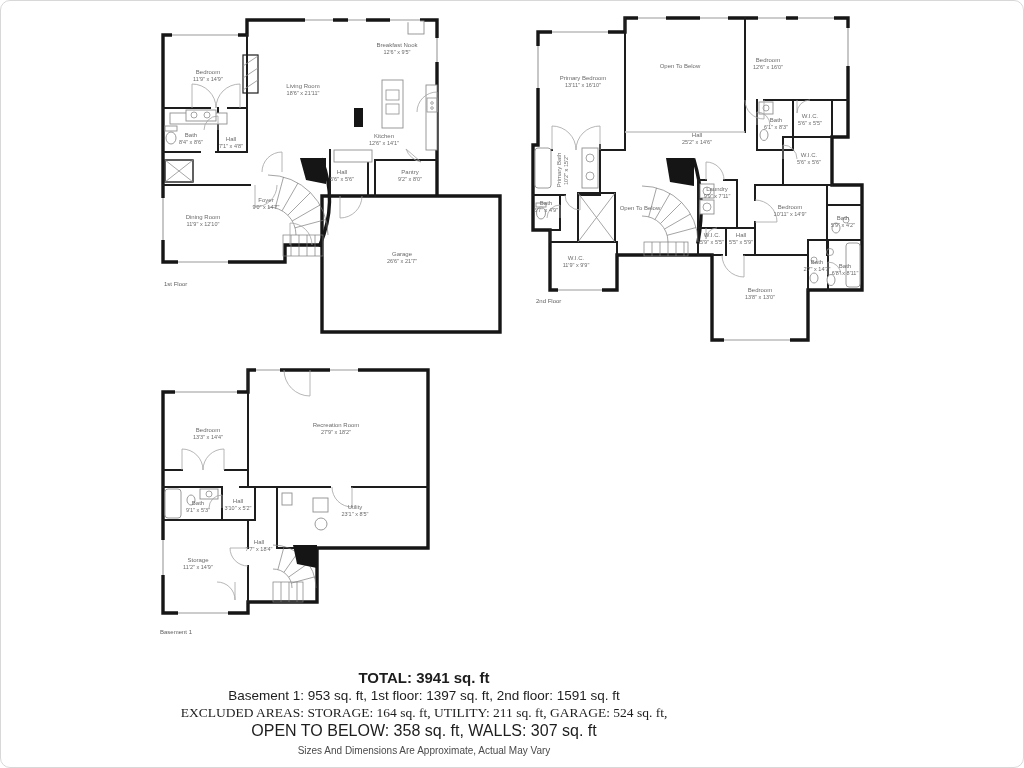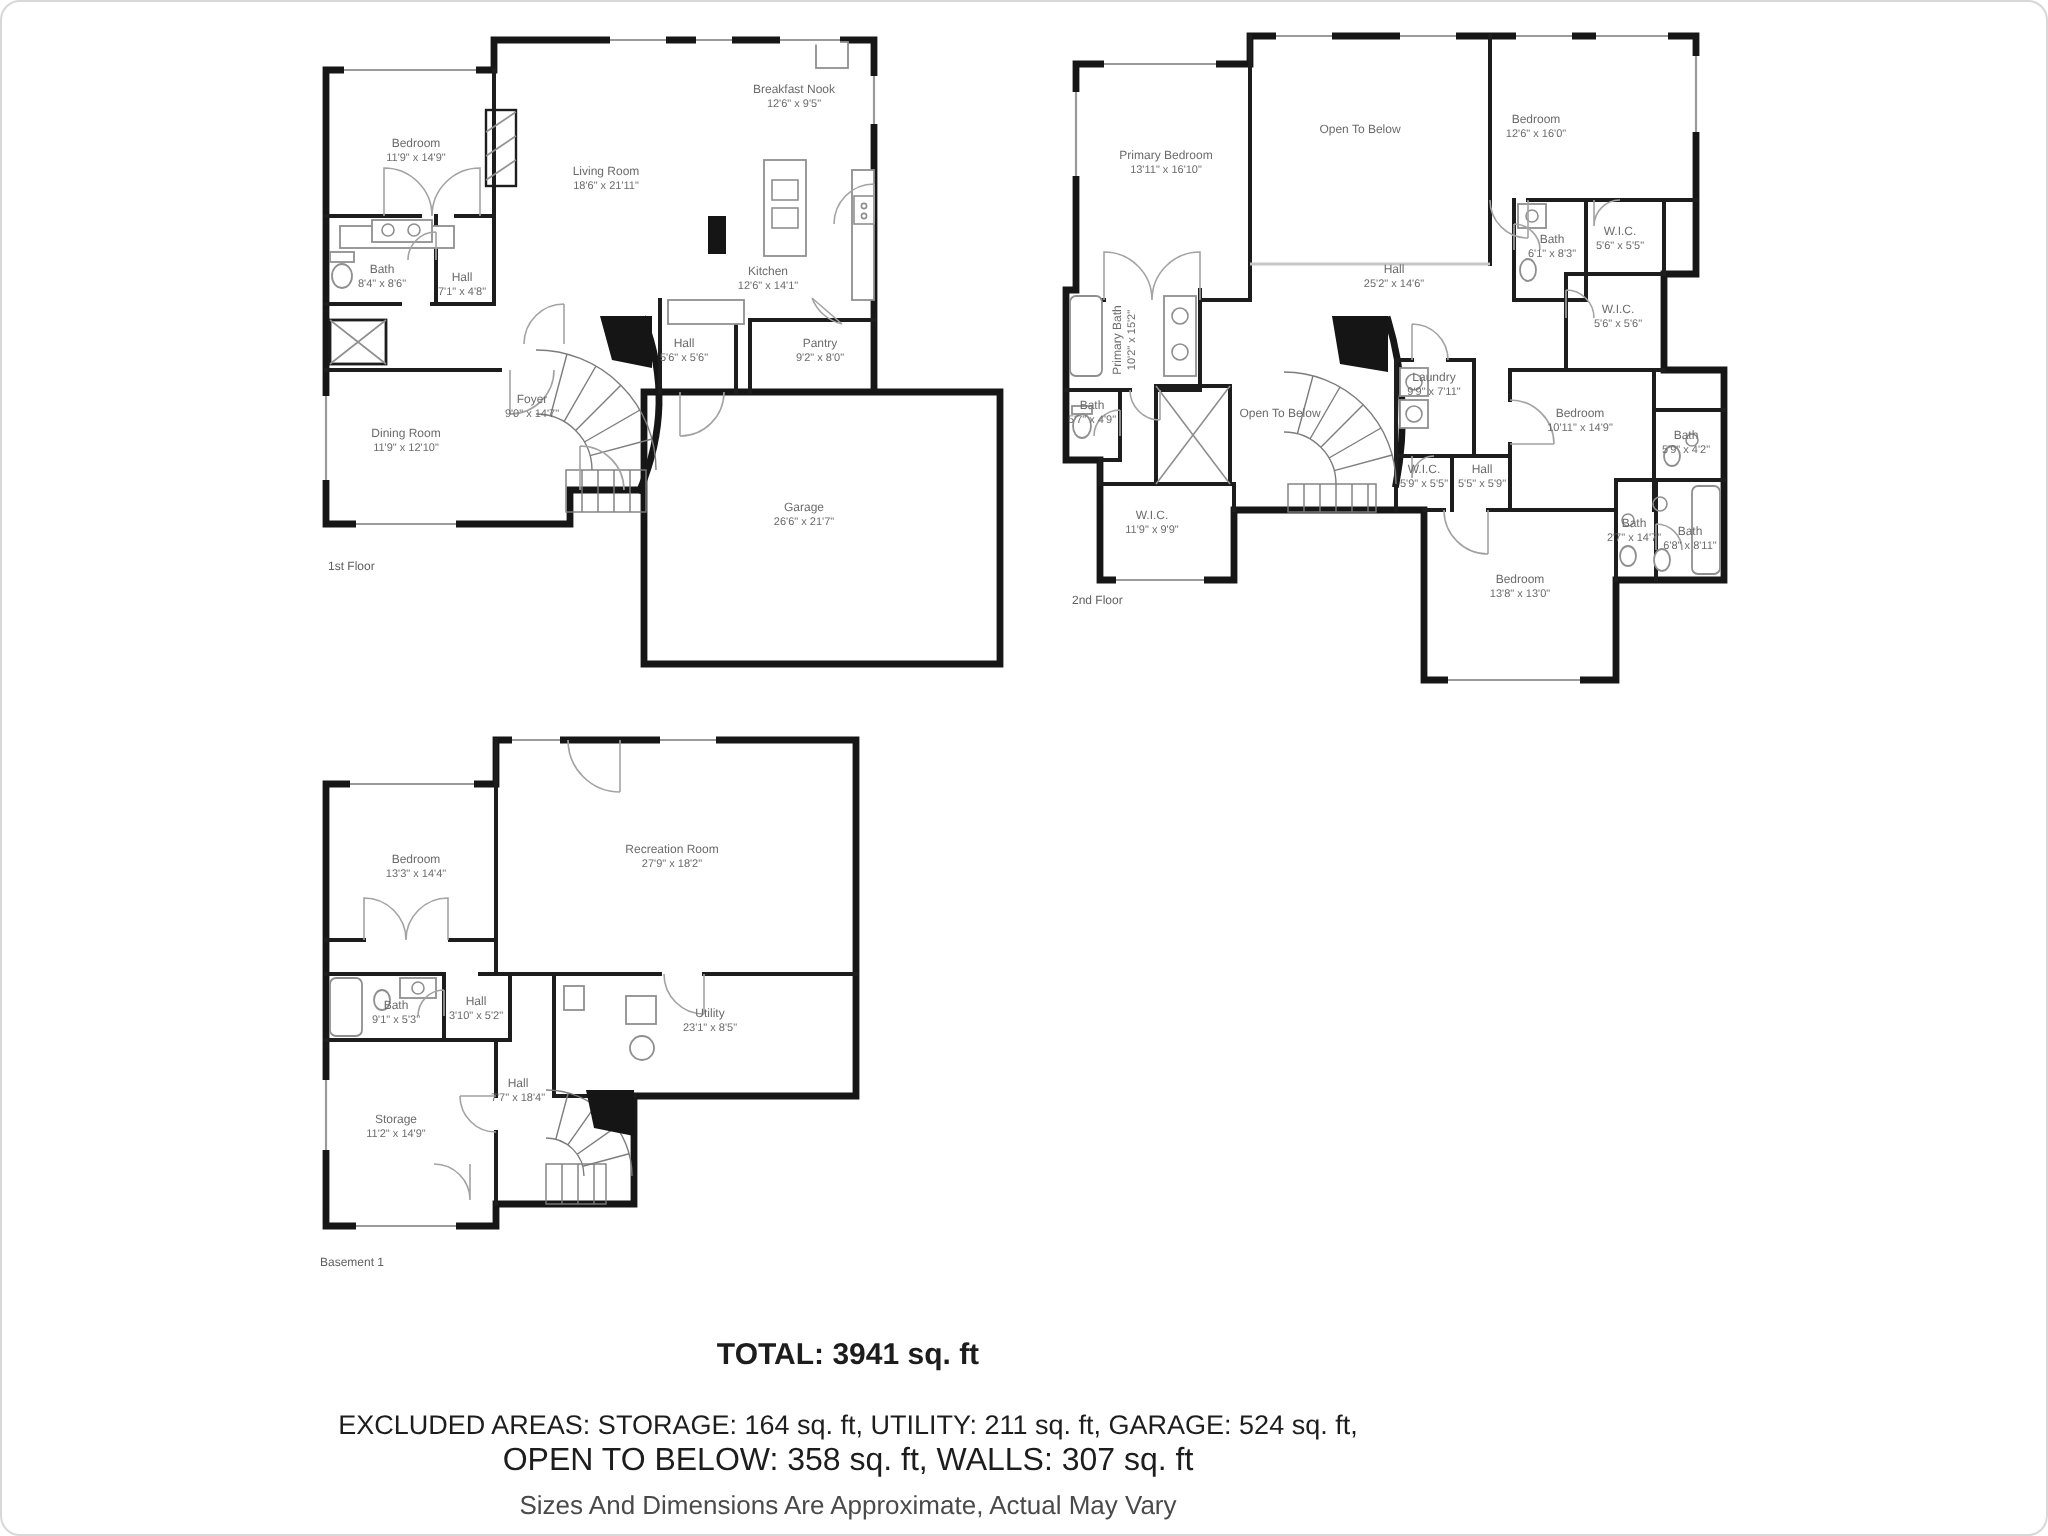--- a/index.html
+++ b/index.html
@@ -18,23 +18,23 @@
   .wing{stroke:#9a9a9a;stroke-width:1.1;}
   .open{stroke:#c6c6c6;stroke-width:1.6;}
   .room-label{position:absolute;transform:translate(-50%,-50%);text-align:center;color:#6b6b6b;white-space:nowrap;}
   .room-label .nm{font-size:6px;line-height:7px;}
   .room-label .dm{font-size:5.5px;line-height:6.5px;}
   .room-label.vert{transform:translate(-50%,-50%) rotate(-90deg);}
   .floor-caption{position:absolute;font-size:6px;color:#5f5f5f;}
   .sumline{position:absolute;left:0;width:848px;text-align:center;color:#1d1d1d;}
   #sum1{top:669px;font-size:15px;font-weight:700;}
   #sum2{top:688px;font-size:13.5px;}
-  #sum3{top:705px;font-size:13.5px;}
+  #sum3{top:705px;font-size:13.5px;font-family:Liberation Serif, serif;}
   #sum4{top:722px;font-size:16px;}
-  #disc{top:745px;font-size:13px;color:#4a4a4a;}
+  #disc{top:745px;font-size:10px;color:#4a4a4a;}
 </style>
 </head>
 <body>
 
 <div id="screen">
 
   <svg width="1024" height="768" viewBox="0 0 1024 768">
 
     <g>
 
@@ -324,18 +324,19 @@
     <div class="nm">Hall</div>
     <div class="dm">7'7" x 18'4"</div>
   </div>
   <div class="room-label" style="left:198px;top:564px">
     <div class="nm">Storage</div>
     <div class="dm">11'2" x 14'9"</div>
   </div>
   <div class="floor-caption" style="left:160px;top:629px">Basement 1</div>
 
   <div id="sum1" class="sumline">TOTAL: 3941 sq. ft</div>
+  <div id="sum2" class="sumline">Basement 1: 953 sq. ft, 1st floor: 1397 sq. ft, 2nd floor: 1591 sq. ft</div>
   <div id="sum3" class="sumline">EXCLUDED AREAS: STORAGE: 164 sq. ft, UTILITY: 211 sq. ft, GARAGE: 524 sq. ft,</div>
   <div id="sum4" class="sumline">OPEN TO BELOW: 358 sq. ft, WALLS: 307 sq. ft</div>
   <div id="disc" class="sumline">Sizes And Dimensions Are Approximate, Actual May Vary</div>
 
   <div id="frame"></div>
 </div>
 
 </body></html>

